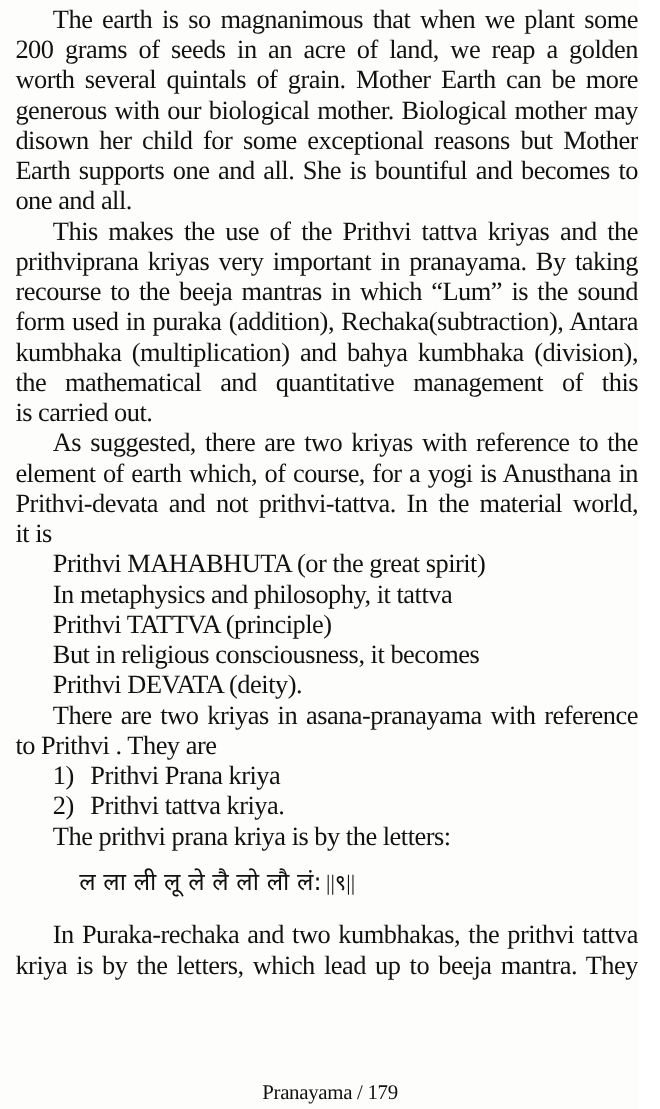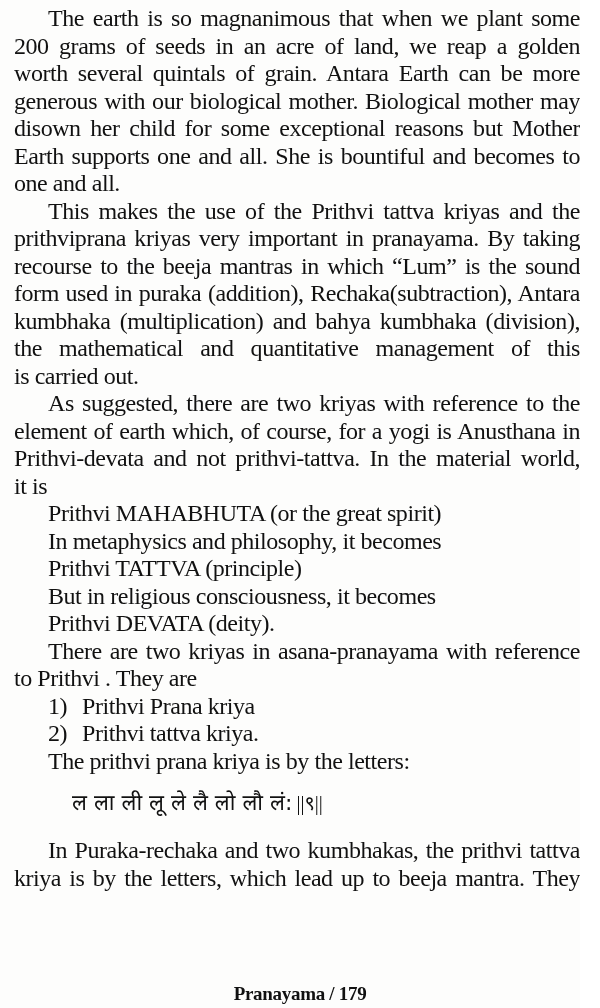--- a/index.html
+++ b/index.html
@@ -62,36 +62,36 @@
       font-size: 20px;
       margin-left: 4px;
     }
     .footer {
       position: absolute;
       left: 0;
       width: 600px;
       top: 982px;
       text-align: center;
       font-family: "Liberation Serif", serif;
-      font-weight: bold;
+      font-weight: normal;
       font-size: 19px;
       line-height: 24px;
       letter-spacing: -0.3px;
       color: #111111;
     }
   </style>
 </head>
 <body>
 
 <div class="page">
 
   <div>
     <div class="line just indent" style="top:4px">The earth is so magnanimous that when we plant some</div>
     <div class="line just" style="top:31.5px">200 grams of seeds in an acre of land, we reap a golden harvest</div>
-    <div class="line just" style="top:59px">worth several quintals of grain. Antara Earth can be more</div>
+    <div class="line just" style="top:59px">worth several quintals of grain. Mother Earth can be more</div>
     <div class="line just" style="top:86.5px">generous with our biological mother. Biological mother may</div>
     <div class="line just" style="top:114px">disown her child for some exceptional reasons but Mother</div>
     <div class="line just" style="top:141.5px">Earth supports one and all. She is bountiful and becomes to</div>
     <div class="line" style="top:169px">one and all.</div>
   </div>
 
   <div>
     <div class="line just indent" style="top:196.5px">This makes the use of the Prithvi tattva kriyas and the</div>
     <div class="line just" style="top:224px">prithviprana kriyas very important in pranayama. By taking</div>
     <div class="line just" style="top:251.5px">recourse to the beeja mantras in which “Lum” is the sound</div>
@@ -103,21 +103,21 @@
 
   <div>
     <div class="line just indent" style="top:389px">As suggested, there are two kriyas with reference to the</div>
     <div class="line just" style="top:416.5px">element of earth which, of course, for a yogi is Anusthana in</div>
     <div class="line just" style="top:444px">Prithvi-devata and not prithvi-tattva. In the material world,</div>
     <div class="line" style="top:471.5px">it is</div>
   </div>
 
   <div>
     <div class="line sub" style="top:499px">Prithvi MAHABHUTA (or the great spirit)</div>
-    <div class="line sub" style="top:526.5px">In metaphysics and philosophy, it becomes</div>
+    <div class="line sub" style="top:526.5px">In metaphysics and philosophy, it tattva</div>
     <div class="line sub" style="top:554px">Prithvi TATTVA (principle)</div>
     <div class="line sub" style="top:581.5px">But in religious consciousness, it becomes</div>
     <div class="line sub" style="top:609px">Prithvi DEVATA (deity).</div>
   </div>
 
   <div>
     <div class="line just indent" style="top:636.5px">There are two kriyas in asana-pranayama with reference</div>
     <div class="line" style="top:664px">to Prithvi . They are</div>
   </div>
 

